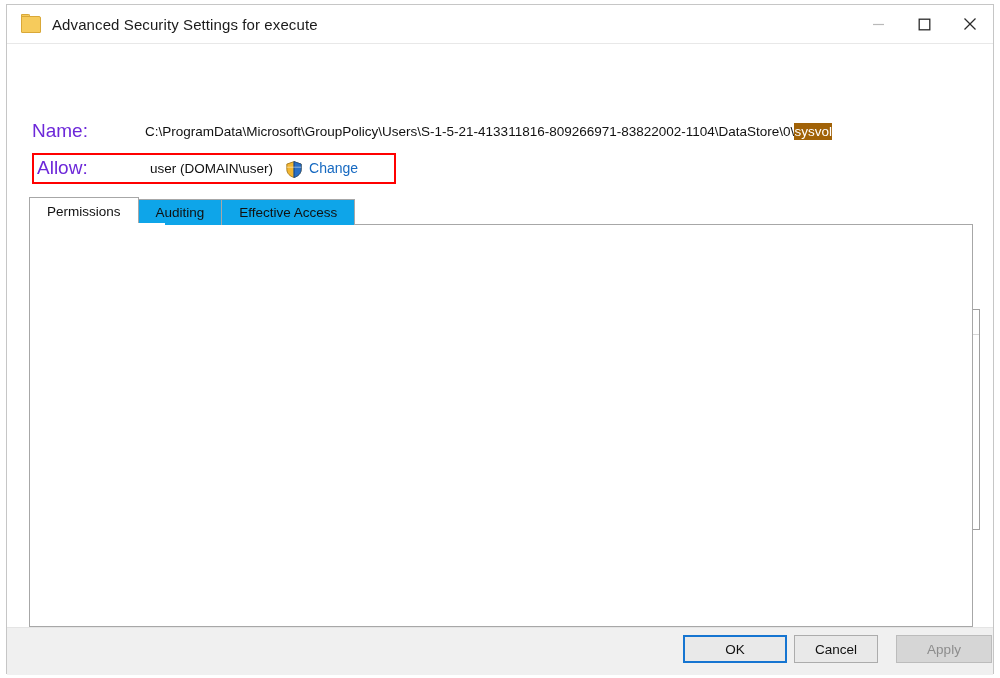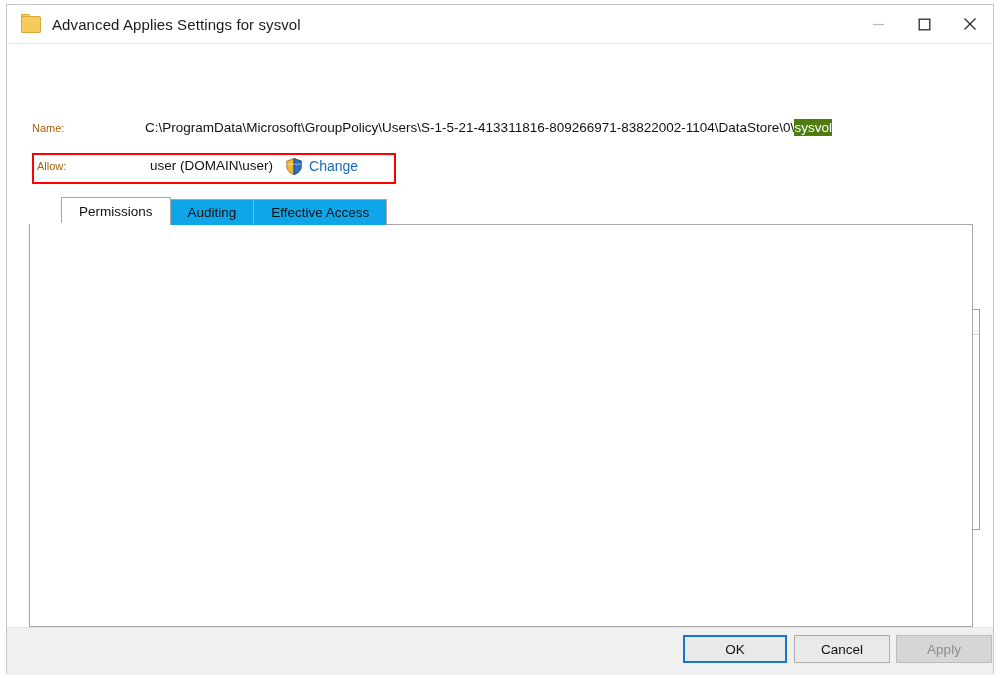--- a/index.html
+++ b/index.html
@@ -112,30 +112,30 @@
   .field-row {
     position: absolute;
     display: flex;
     align-items: center;
     white-space: nowrap;
   }
   .name-row  { left: 25px; top: 77px; }
   .owner-row { left: 30px; top: 114px; }
   .field-label {
     width: 113px;
-    font-size: 11px;
-    color: #a16207;
+    font-size: 19px;
+    color: #6d28d9;
     flex: none;
   }
   .field-value {
     font-size: 13.5px;
     color: #111111;
   }
   .sel-highlight {
-    background: #4d7c0f;
+    background: #a16207;
     color: #ffffff;
     padding: 1px 0 1px 0;
   }
   .owner-value { margin-right: 13px; }
 
   
   .shield {
     width: 16px; height: 17px;
     flex: none;
     margin-right: 7px;
@@ -182,21 +182,20 @@
     box-sizing: border-box;
     margin-right: -1px;
     white-space: nowrap;
   }
   .tab.active {
     background: #ffffff;
     height: 28px;
     border-color: #a7a7a7;
     position: relative;
     z-index: 4;
-    margin-left: 32px;
   }
 
   .tabpanel {
     position: absolute;
     left: 22px;
     top: 181px;
     width: 944px;
     height: 403px;
     border: 1px solid #a7a7a7;
     border-top: 1px solid #a7a7a7;
@@ -366,34 +365,34 @@
   .fbtn.default {
     border: 2px solid #1675d1;
     background: #e9e9e9;
   }
   .fbtn.disabled {
     background: #d6d6d6;
     color: #8d8d8d;
     border-color: #bcbcbc;
   }
   .btn-ok     { left: 676px; top: 630px; width: 104px; text-align: center; }
-  .btn-cancel { left: 787px; top: 630px; width: 96px; }
+  .btn-cancel { left: 787px; top: 630px; width: 84px; }
   .btn-apply  { left: 889px; top: 630px; width: 96px; }
 </style>
 </head>
 <body>
 
 <div class="window">
 
   <div class="titlebar">
     <div class="title-icon">
       <div class="folder-tab"></div>
       <div class="folder-back"></div>
     </div>
-    <div class="title-text">Advanced Applies Settings for sysvol</div>
+    <div class="title-text">Advanced Security Settings for execute</div>
     <div class="win-buttons">
       <div class="win-btn">
         <svg width="13" height="13" viewBox="0 0 13 13">
             <line class="min-glyph" x1="1" y1="6.5" x2="12" y2="6.5" stroke-width="1.2"></line>
           </svg>
       </div>
       <div class="win-btn">
         <svg width="13" height="13" viewBox="0 0 13 13">
             <rect class="max-glyph" x="1.2" y="1.2" width="10.6" height="10.6" fill="none" stroke-width="1.3"></rect>
           </svg>

